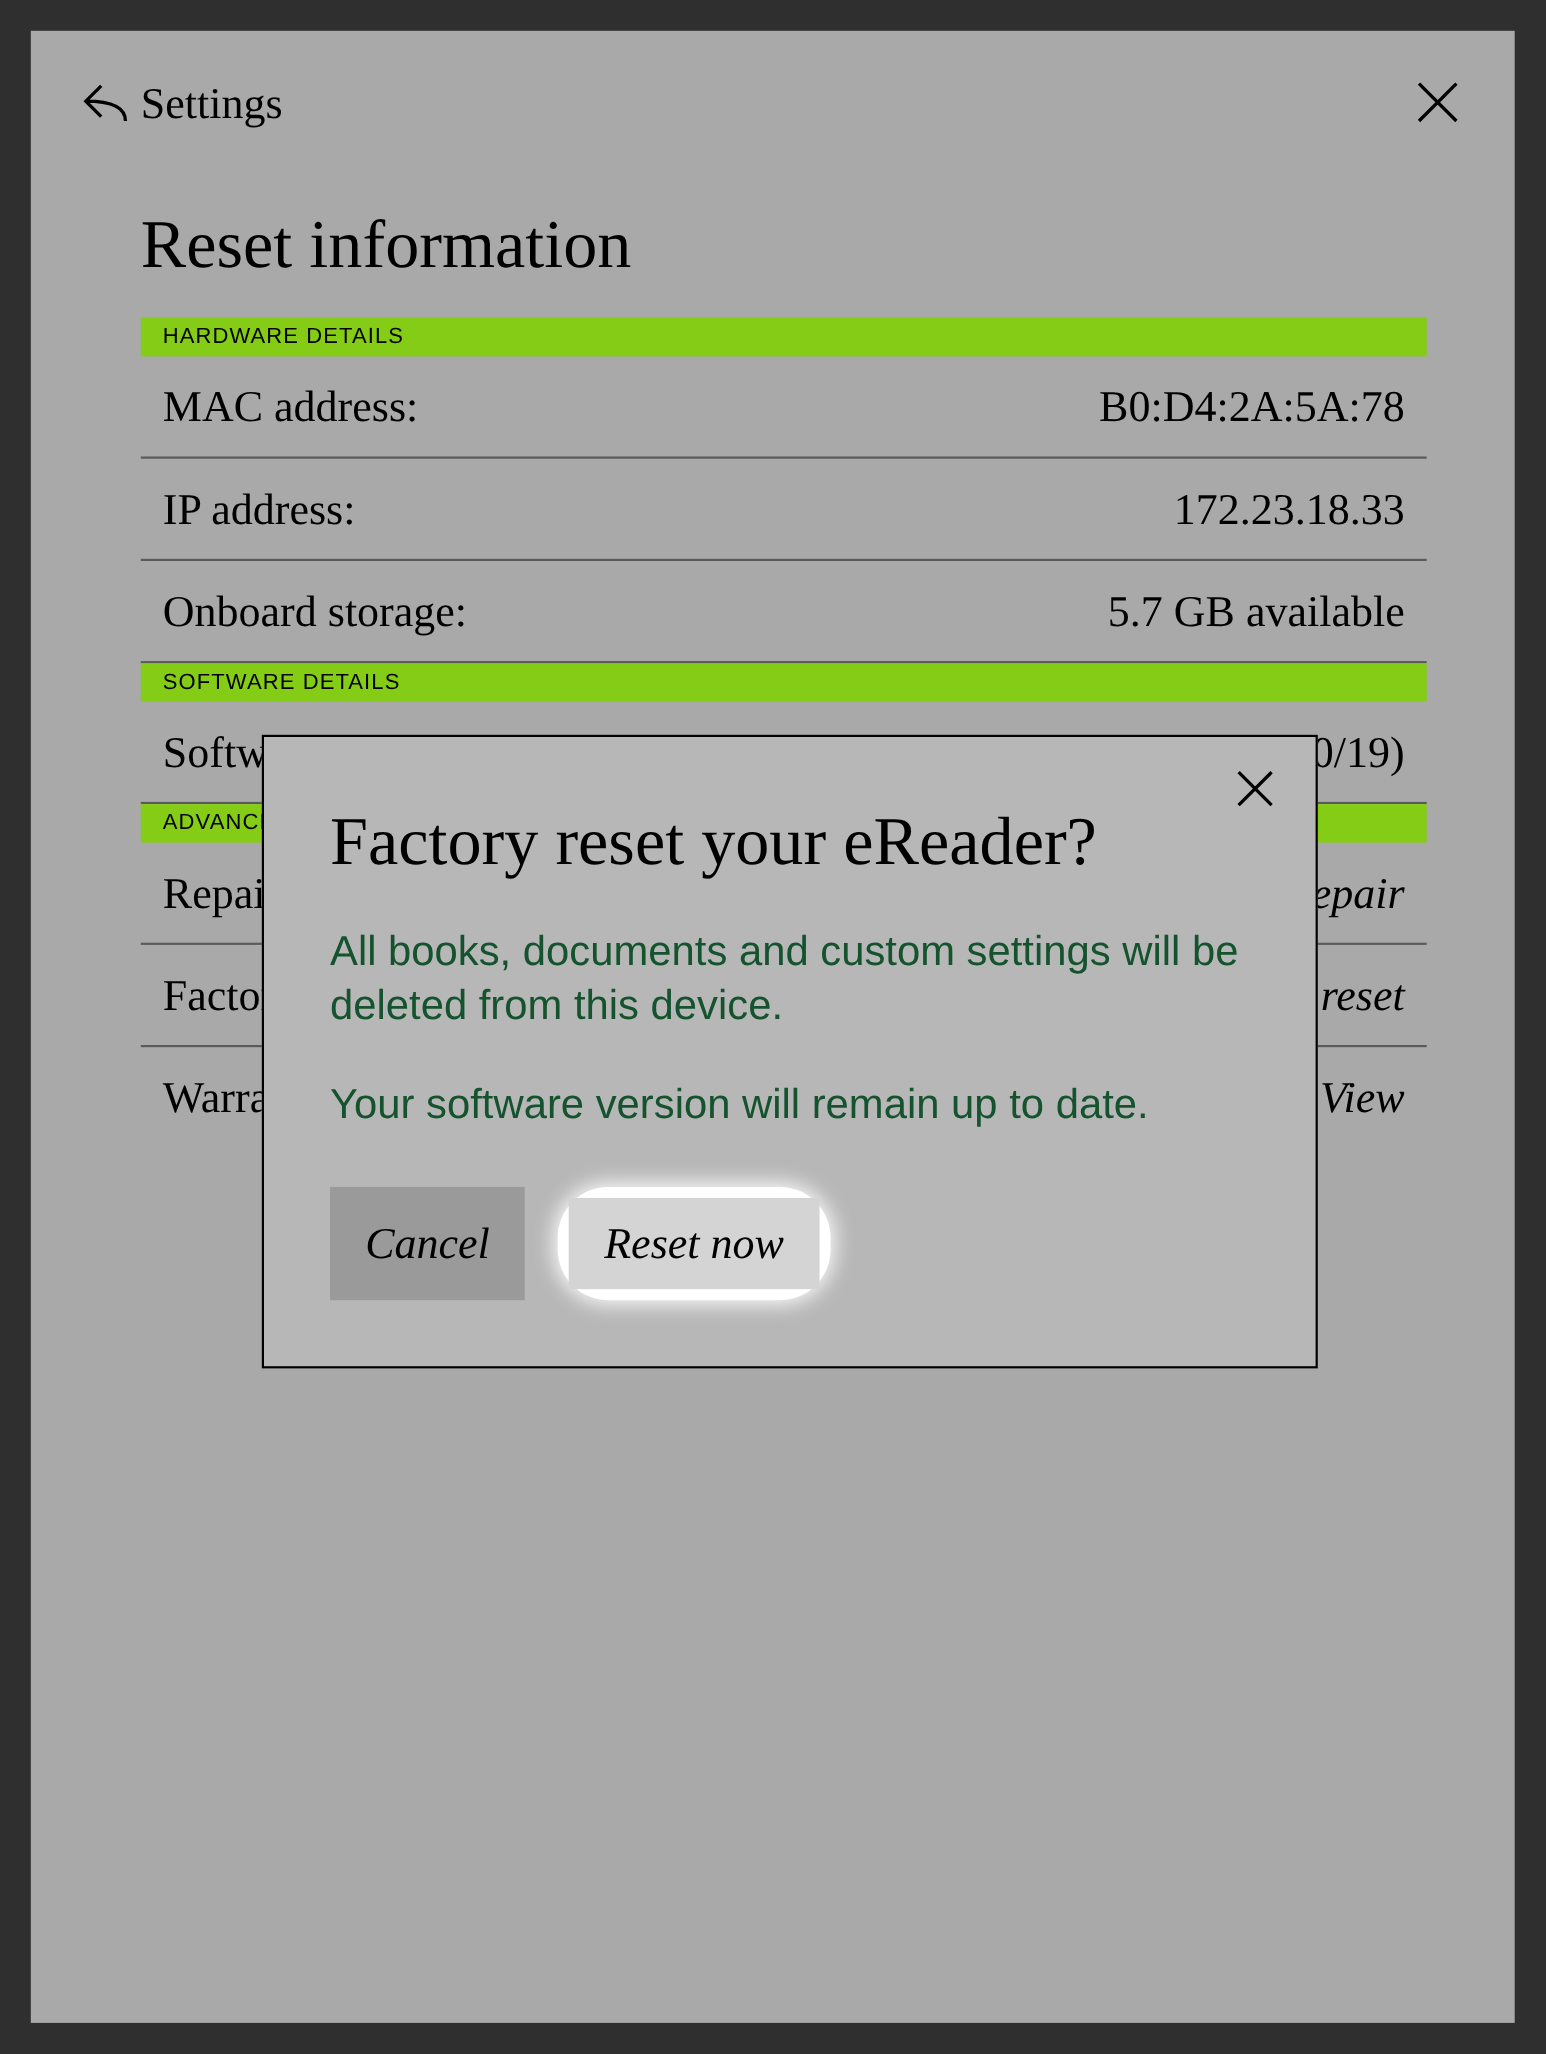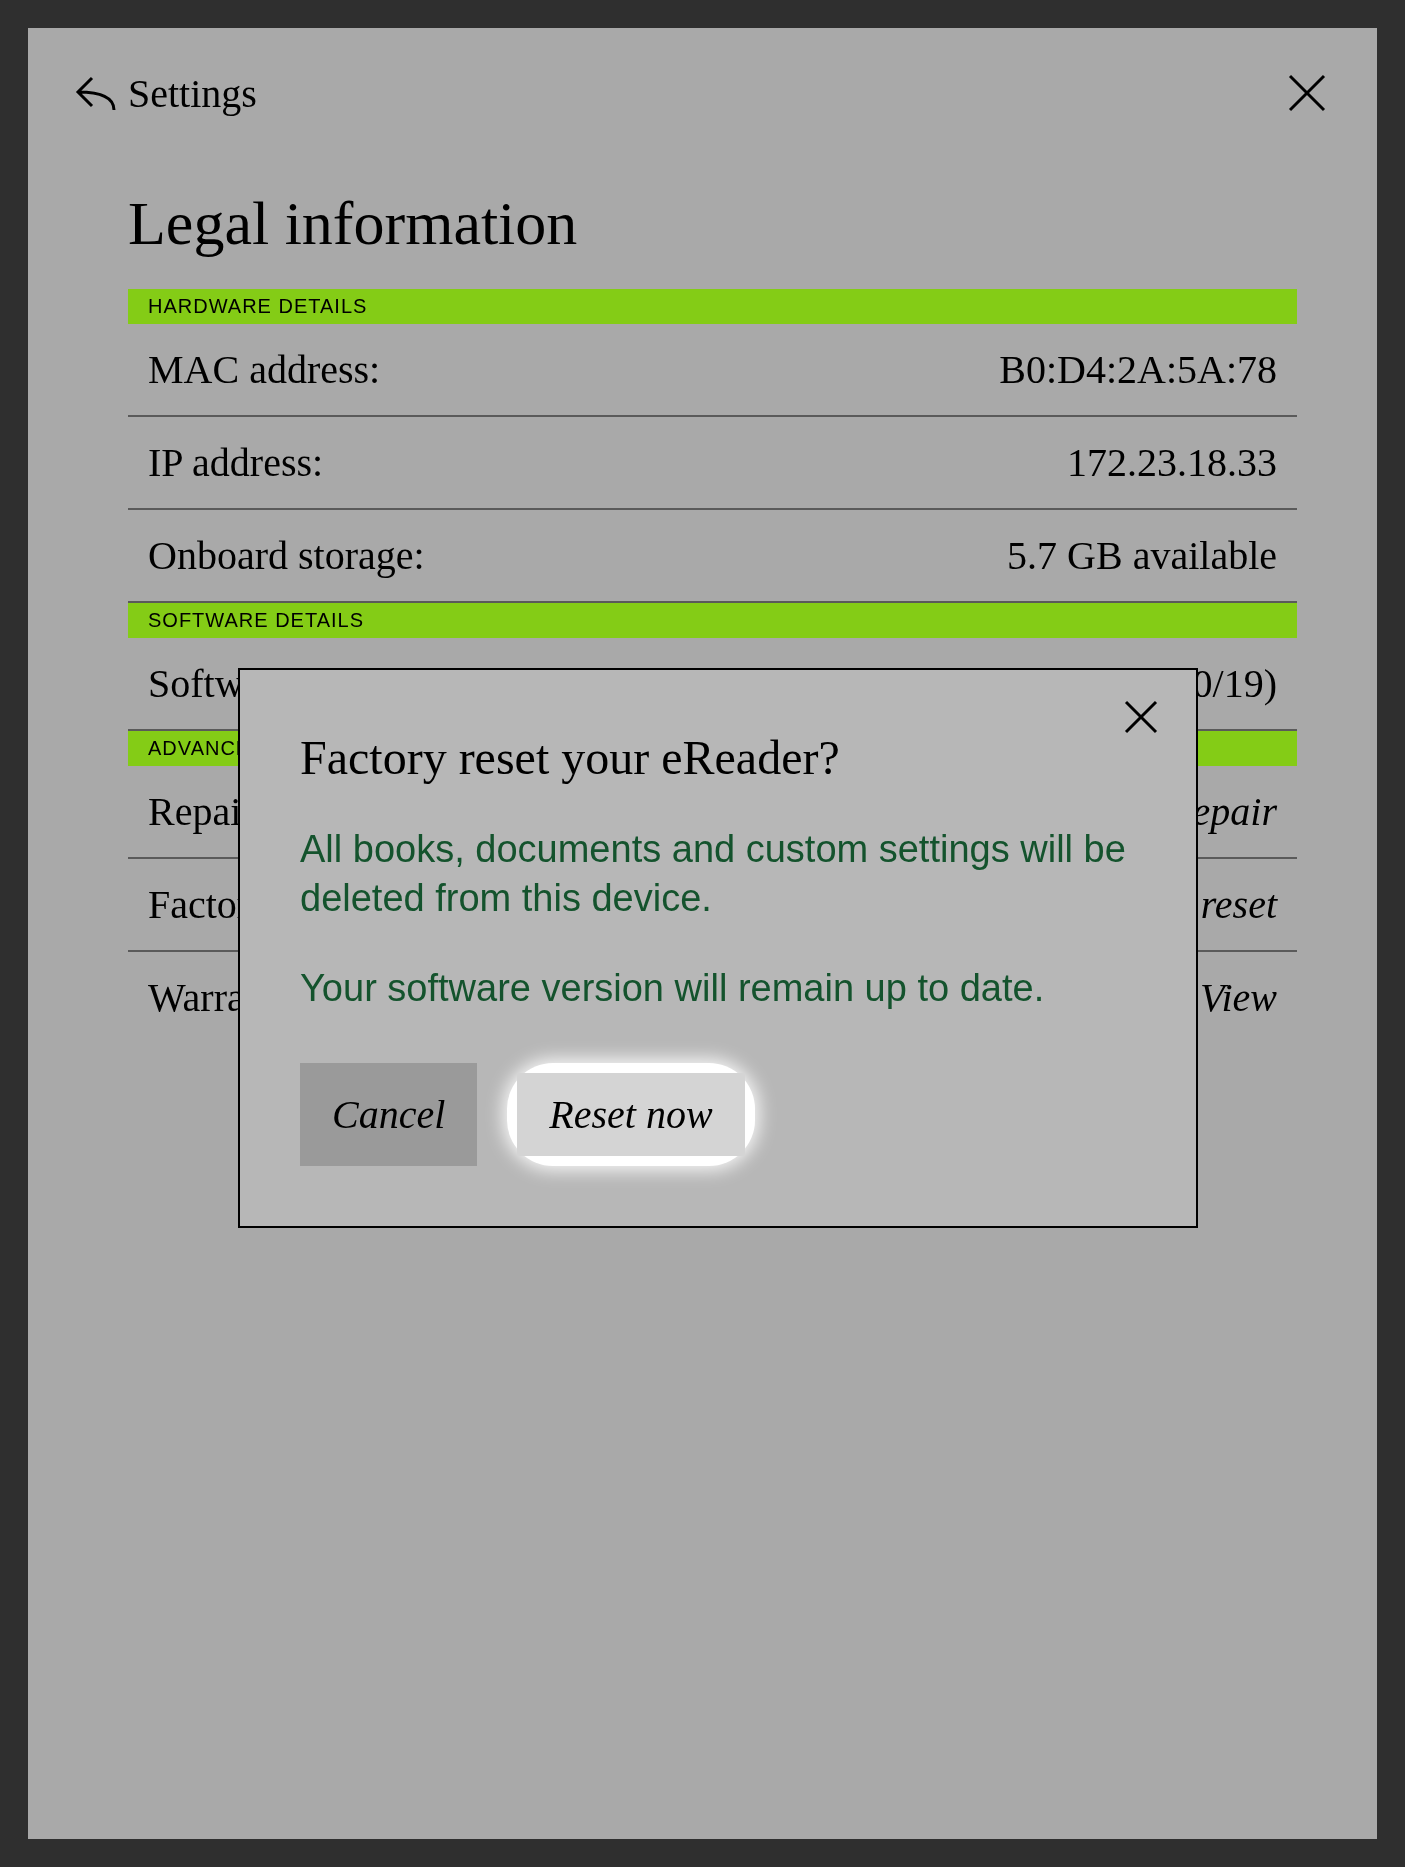--- a/index.html
+++ b/index.html
@@ -93,21 +93,21 @@
     right: 30px;
     width: 50px;
     height: 50px;
     cursor: pointer;
     display: flex;
     align-items: center;
     justify-content: center;
   }
   .modal-close svg { stroke: #000; stroke-width: 3; fill: none; }
   .modal-title {
-    font-size: 48px;
+    font-size: 62px;
     color: #000;
     margin-bottom: 40px;
     font-weight: normal;
   }
   .modal-text {
     font-family: Liberation Sans, sans-serif;
     font-size: 38px;
     color: #14532d;
     margin-bottom: 40px;
     line-height: 1.3;
@@ -157,21 +157,21 @@
       <div class="title">Settings</div>
       <div class="close">
         <svg width="42" height="42" viewBox="0 0 42 42">
           <line x1="4" y1="4" x2="38" y2="38"></line>
           <line x1="38" y1="4" x2="4" y2="38"></line>
         </svg>
       </div>
     </div>
 
     <div class="content">
-      <h1 class="page-title">Legal information</h1>
+      <h1 class="page-title">Reset information</h1>
 
       <div class="section-header">HARDWARE DETAILS</div>
 
       <div class="row">
         <span class="label">MAC address:</span>
         <span class="value">B0:D4:2A:5A:78</span>
       </div>
       <div class="row">
         <span class="label">IP address:</span>
         <span class="value">172.23.18.33</span>

